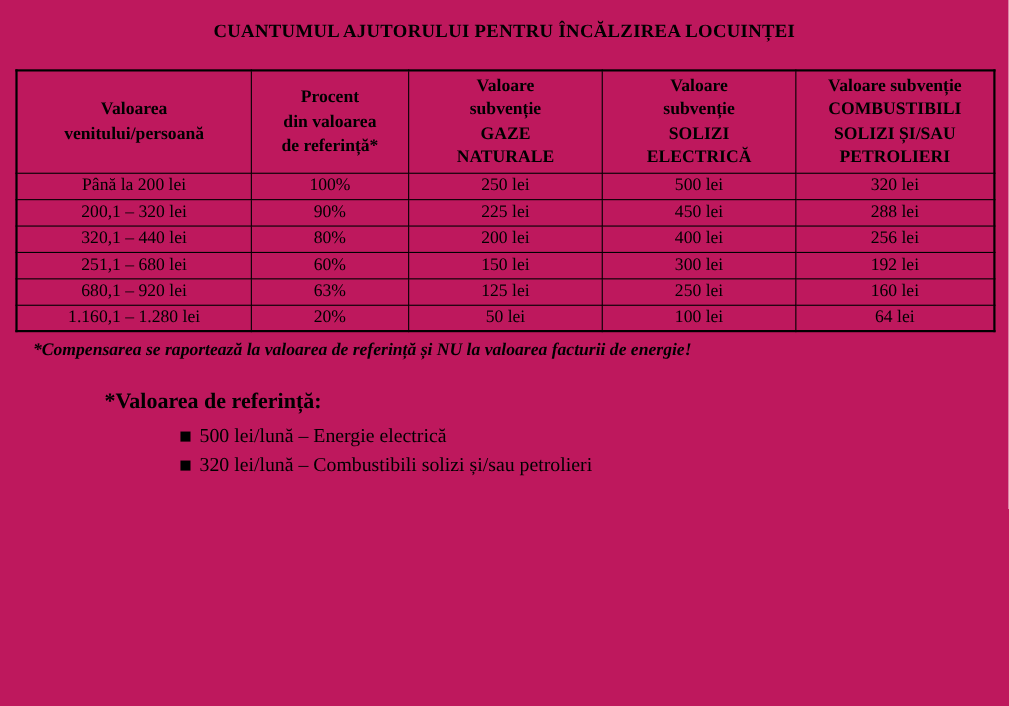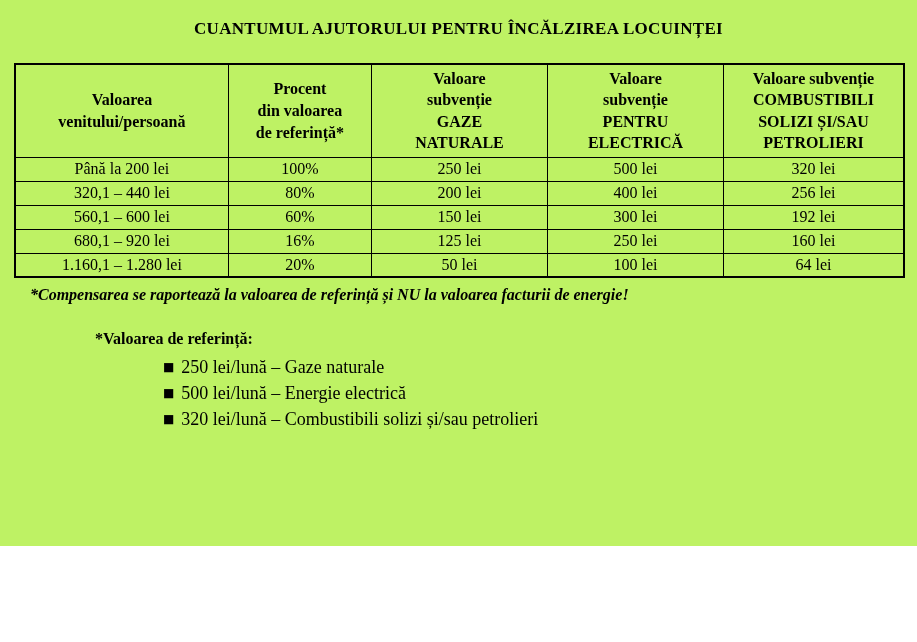--- a/index.html
+++ b/index.html
@@ -7,22 +7,22 @@
   body {
     width: 917px;
     height: 642px;
     font-family: "Liberation Serif", "DejaVu Serif", serif;
     color: #000000;
     overflow: hidden;
   }
   .page {
     position: relative;
     width: 917px;
-    height: 546px;
-    background: #bef264;
+    height: 642px;
+    background: #be185d;
   }
   .doc-title {
     padding-top: 19px;
     text-align: center;
     font-size: 17px;
     font-weight: bold;
     letter-spacing: 0.3px;
   }
   table.subsidy-table {
     margin: 24px 0 0 14px;
@@ -59,21 +59,21 @@
     margin: 0 auto;
   }
   .footnote {
     margin: 8px 0 0 30px;
     font-size: 16px;
     font-weight: bold;
     font-style: italic;
   }
   .reference-heading {
     margin: 26px 0 0 95px;
-    font-size: 16px;
+    font-size: 20px;
     font-weight: bold;
   }
   .reference-list {
     margin: 6px 0 0 163px;
     font-size: 18px;
   }
   .ref-item {
     line-height: 26px;
     white-space: nowrap;
   }
@@ -112,73 +112,79 @@
           </th>
           <th>
             <div>Valoare</div>
             <div>subvenție</div>
             <div>GAZE</div>
             <div>NATURALE</div>
           </th>
           <th>
             <div>Valoare</div>
             <div>subvenție</div>
-            <div>PENTRU</div>
+            <div>SOLIZI</div>
             <div>ELECTRICĂ</div>
           </th>
           <th>
             <div>Valoare subvenție</div>
             <div>COMBUSTIBILI</div>
             <div>SOLIZI ȘI/SAU</div>
             <div>PETROLIERI</div>
           </th>
         </tr>
     </thead>
     <tbody>
         <tr>
           <td>Până la 200 lei</td>
           <td>100%</td>
           <td>250 lei</td>
           <td>500 lei</td>
           <td>320 lei</td>
         </tr>
         <tr>
+          <td>200,1 – 320 lei</td>
+          <td>90%</td>
+          <td>225 lei</td>
+          <td>450 lei</td>
+          <td>288 lei</td>
+        </tr>
+        <tr>
           <td>320,1 – 440 lei</td>
           <td>80%</td>
           <td>200 lei</td>
           <td>400 lei</td>
           <td>256 lei</td>
         </tr>
         <tr>
-          <td>560,1 – 600 lei</td>
+          <td>251,1 – 680 lei</td>
           <td>60%</td>
           <td>150 lei</td>
           <td>300 lei</td>
           <td>192 lei</td>
         </tr>
         <tr>
           <td>680,1 – 920 lei</td>
-          <td>16%</td>
+          <td>63%</td>
           <td>125 lei</td>
           <td>250 lei</td>
           <td>160 lei</td>
         </tr>
         <tr>
           <td>1.160,1 – 1.280 lei</td>
           <td>20%</td>
           <td>50 lei</td>
           <td>100 lei</td>
           <td>64 lei</td>
         </tr>
       </tbody>
   </table>
 
   <div class="footnote">*Compensarea se raportează la valoarea de referință și NU la valoarea facturii de energie!</div>
 
   <div class="reference-heading">*Valoarea de referință:</div>
 
   <div class="reference-list">
-      <div class="ref-item"><span class="bullet">■</span><span>250 lei/lună – Gaze naturale</span></div>
       <div class="ref-item"><span class="bullet">■</span><span>500 lei/lună – Energie electrică</span></div>
       <div class="ref-item"><span class="bullet">■</span><span>320 lei/lună – Combustibili solizi și/sau petrolieri</span></div>
     </div>
 
 </div>
 
 </body></html>

